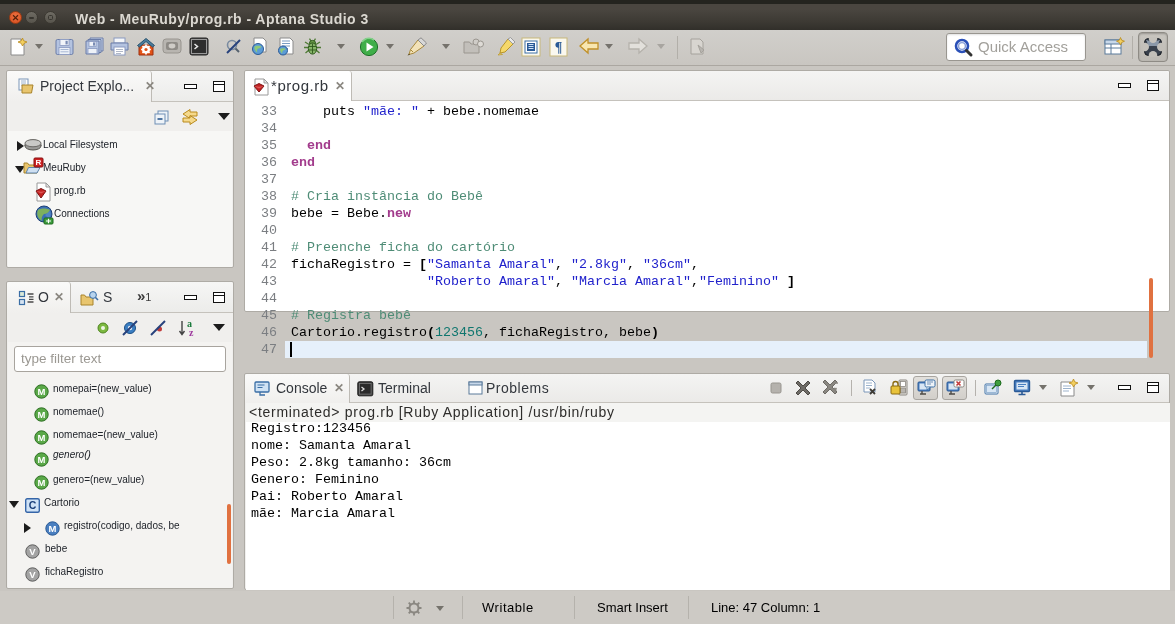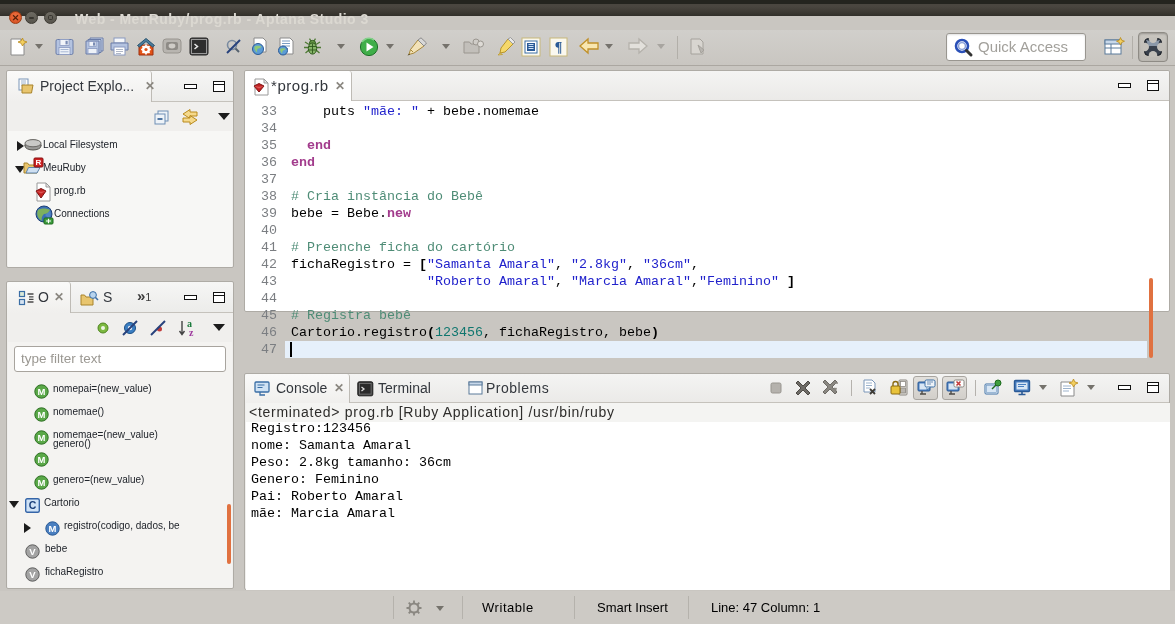--- a/index.html
+++ b/index.html
@@ -1,21 +1,21 @@
 <!DOCTYPE html>
 <html><head>
 <meta charset="utf-8">
 <style>
   * { margin:0; padding:0; box-sizing:border-box; }
   html,body { width:1175px; height:624px; overflow:hidden; }
   body { font-family:"Liberation Sans", sans-serif; position:relative; background:#c9c6c1; }
   .abs { position:absolute; }
   svg { display:block; }
   
-  #titlebar { left:0; top:0; width:1175px; height:16px;
+  #titlebar { left:0; top:0; width:1175px; height:30px;
     background:linear-gradient(#4a4640 20%,#3c3933 70%,#312f2a); border-top:4px solid #24241f; }
   .winbtn { position:absolute; border-radius:50%; width:13px; height:13px; top:7px; }
   #btn-close { left:9px; background:radial-gradient(circle at 50% 35%, #ec7140, #e05d2e 55%, #d14c1d);
     border:1px solid #9c3c14; }
   #btn-close::after { content:"\2715"; position:absolute; left:0; right:0; top:1px; text-align:center;
     font-size:9px; color:#55200a; font-weight:bold; }
   .winbtn.grey { background:linear-gradient(#6e6b63,#57544c); border:1px solid #3b3831; }
   #btn-min { left:25px; }
   #btn-min::after { content:""; position:absolute; left:3px; right:3px; top:5px; height:2.4px; background:#37352f; border-radius:1px; }
   #btn-max { left:44px; }
@@ -345,21 +345,21 @@
   <div class="trow" style="left:46px; top:124px;">nomemae()</div>
   <svg class="abs" style="left:27px; top:148px;" width="15" height="15" viewBox="0 0 15 15">
       <circle cx="7.5" cy="7.5" r="6.7" fill="#5aa848" stroke="#2e7024"></circle>
       <text x="7.5" y="11" font-size="9.5" font-weight="bold" fill="#fff" text-anchor="middle">M</text>
     </svg>
   <div class="trow" style="left:46px; top:147px;">nomemae=(new_value)</div>
   <svg class="abs" style="left:27px; top:170px;" width="15" height="15" viewBox="0 0 15 15">
       <circle cx="7.5" cy="7.5" r="6.7" fill="#5aa848" stroke="#2e7024"></circle>
       <text x="7.5" y="11" font-size="9.5" font-weight="bold" fill="#fff" text-anchor="middle">M</text>
     </svg>
-  <div class="trow" style="left:46px; top:156px;">genero()</div>
+  <div class="trow" style="left:46px; top:167px;font-style:italic;">genero()</div>
   <svg class="abs" style="left:27px; top:193px;" width="15" height="15" viewBox="0 0 15 15">
       <circle cx="7.5" cy="7.5" r="6.7" fill="#5aa848" stroke="#2e7024"></circle>
       <text x="7.5" y="11" font-size="9.5" font-weight="bold" fill="#fff" text-anchor="middle">M</text>
     </svg>
   <div class="trow" style="left:46px; top:192px;">genero=(new_value)</div>
   <div class="abs" style="left:2px; top:219px; width:0; height:0; border-left:5px solid transparent; border-right:5px solid transparent; border-top:7px solid #1c1c1c;"></div>
   <svg class="abs" style="left:18px; top:216px;" width="15" height="15" viewBox="0 0 15 15">
       <rect x="0.7" y="0.7" width="13.6" height="13.6" rx="1.5" fill="#cfe2f6" stroke="#3565a8" stroke-width="1.4"></rect>
       <text x="7.5" y="11.4" font-size="10.5" font-weight="bold" fill="#1a3f7a" text-anchor="middle">C</text>
     </svg>

